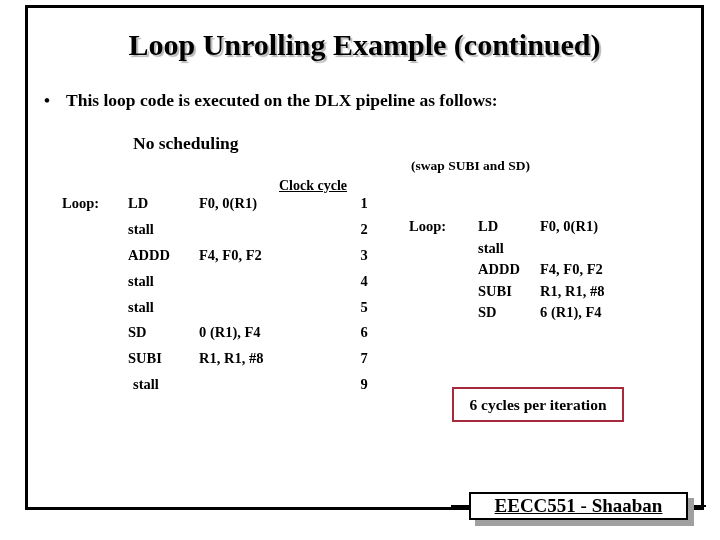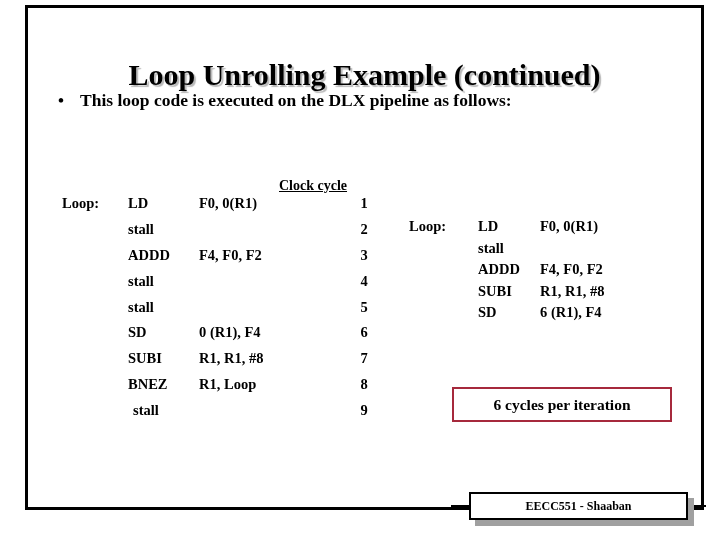--- a/index.html
+++ b/index.html
@@ -37,33 +37,31 @@
     top: 27px;
     width: 679px;
     text-align: center;
     font-size: 30px;
     font-weight: bold;
     letter-spacing: 0px;
     line-height: 36px;
     color: #000000;
     text-shadow: 2px 2px 1px #b9b9b9;
     white-space: nowrap;
-    margin-top: 30px;
   }
   
   #bullet-line {
     position: absolute;
     left: 44px;
     top: 88px;
     width: 650px;
     font-size: 17.5px;
     font-weight: bold;
     line-height: 24px;
     white-space: nowrap;
-    margin-left: 14px;
   }
   #bullet-line .bullet-dot {
     display: inline-block;
     width: 22px;
     font-size: 17px;
   }
   
   #no-sched-heading {
     position: absolute;
     left: 133px;
@@ -147,21 +145,21 @@
   }
   #box-9cycles {
     left: 71px;
     top: 445px;
     width: 229px;
     height: 41px;
   }
   #box-6cycles {
     left: 452px;
     top: 387px;
-    width: 220px;
+    width: 172px;
     height: 35px;
   }
 
   
   #footer-badge {
     position: absolute;
     left: 469px;
     top: 492px;
     width: 219px;
     height: 28px;
@@ -179,23 +177,24 @@
     left: 0;
     top: 0;
     width: 219px;
     height: 28px;
     background: #ffffff;
     border: 2px solid #000000;
     box-sizing: border-box;
     display: flex;
     align-items: center;
     justify-content: center;
-    font-size: 12px;
-    font-weight: bold;
-    white-space: nowrap;
+    font-size: 19px;
+    font-weight: bold;
+    white-space: nowrap;
+    text-decoration: underline;
   }
   #footer-badge .connector-left {
     position: absolute;
     left: -18px;
     top: 13px;
     width: 18px;
     height: 2px;
     background: #000000;
   }
   #footer-badge .connector-right {
@@ -213,20 +212,21 @@
 <div id="slide">
 
   <div id="frame"></div>
 
   <div id="title">Loop Unrolling Example (continued)</div>
 
   <div id="bullet-line">
     <span class="bullet-dot">•</span><span>This loop code is executed on the DLX pipeline as follows:</span>
   </div>
 
+  <div id="no-sched-heading">No scheduling</div>
 
   <div id="clock-cycle-header">Clock cycle</div>
 
   <table id="left-table">
     <tbody>
       <tr>
         <td class="c-label">Loop:</td>
         <td class="c-op">LD</td>
         <td class="c-args">F0, 0(R1)</td>
         <td class="c-cycle">1</td>
@@ -260,36 +260,31 @@
         <td class="c-op">SD</td>
         <td class="c-args">0 (R1), F4</td>
         <td class="c-cycle">6</td>
       </tr>
       <tr>
         <td class="c-label"></td>
         <td class="c-op">SUBI</td>
         <td class="c-args">R1, R1, #8</td>
         <td class="c-cycle">7</td>
       </tr>
-      <tr>
-        <td class="c-label"></td>
-        <td class="c-op">BNEZ</td>
-        <td class="c-args">R1, Loop</td>
-        <td class="c-cycle">8</td>
-      </tr>
       <tr class="indent">
         <td class="c-label"></td>
         <td class="c-op">stall</td>
         <td class="c-args"></td>
         <td class="c-cycle">9</td>
       </tr>
     </tbody>
   </table>
 
   <div id="delayed-heading">
+    <div>(swap SUBI and SD)</div>
   </div>
 
   <table id="right-table">
     <tbody>
       <tr>
         <td class="c-label">Loop:</td>
         <td class="c-op">LD</td>
         <td class="c-args">F0, 0(R1)</td>
       </tr>
       <tr>

